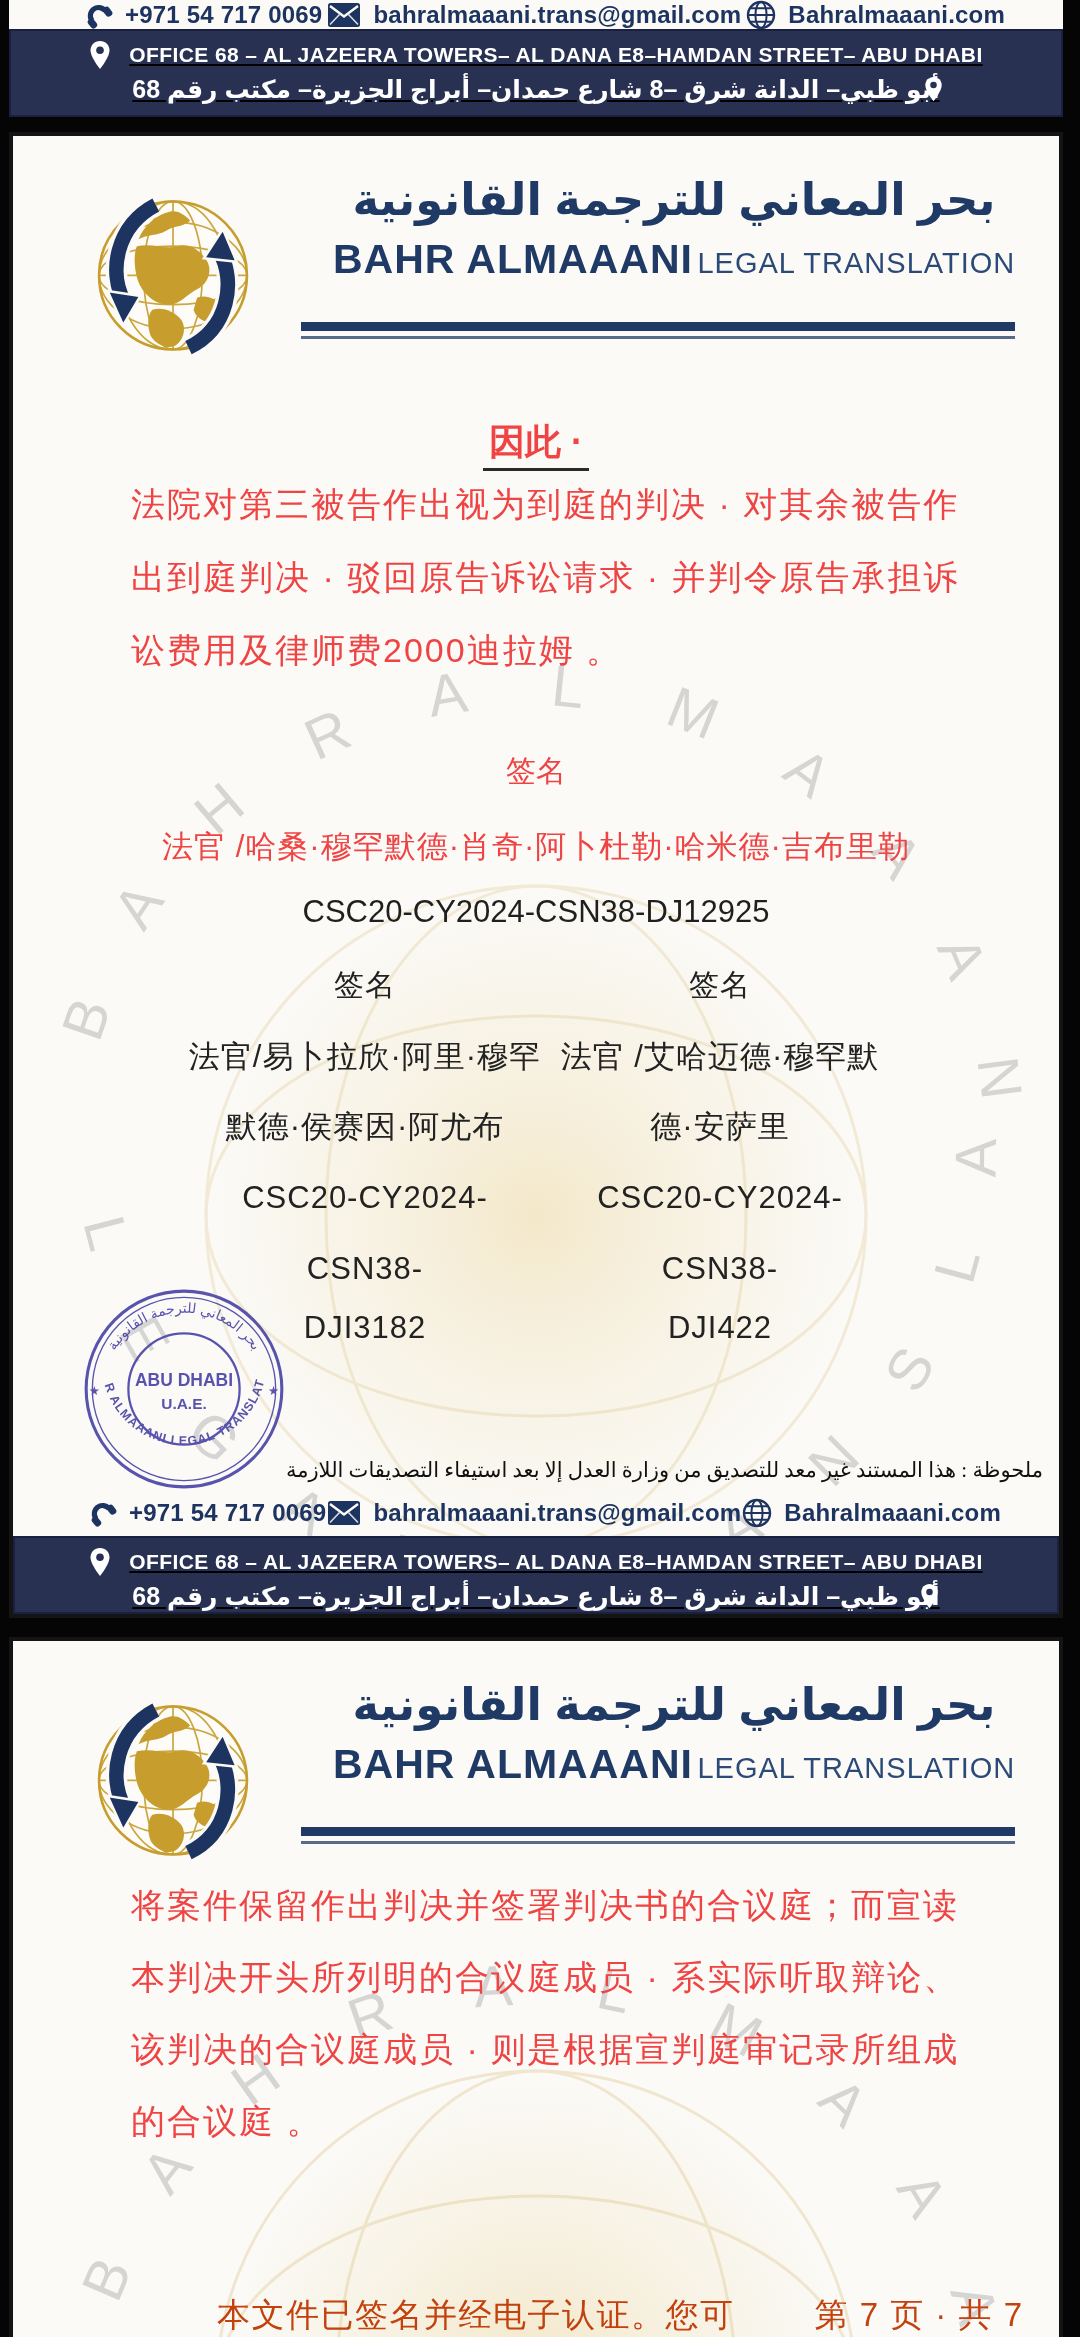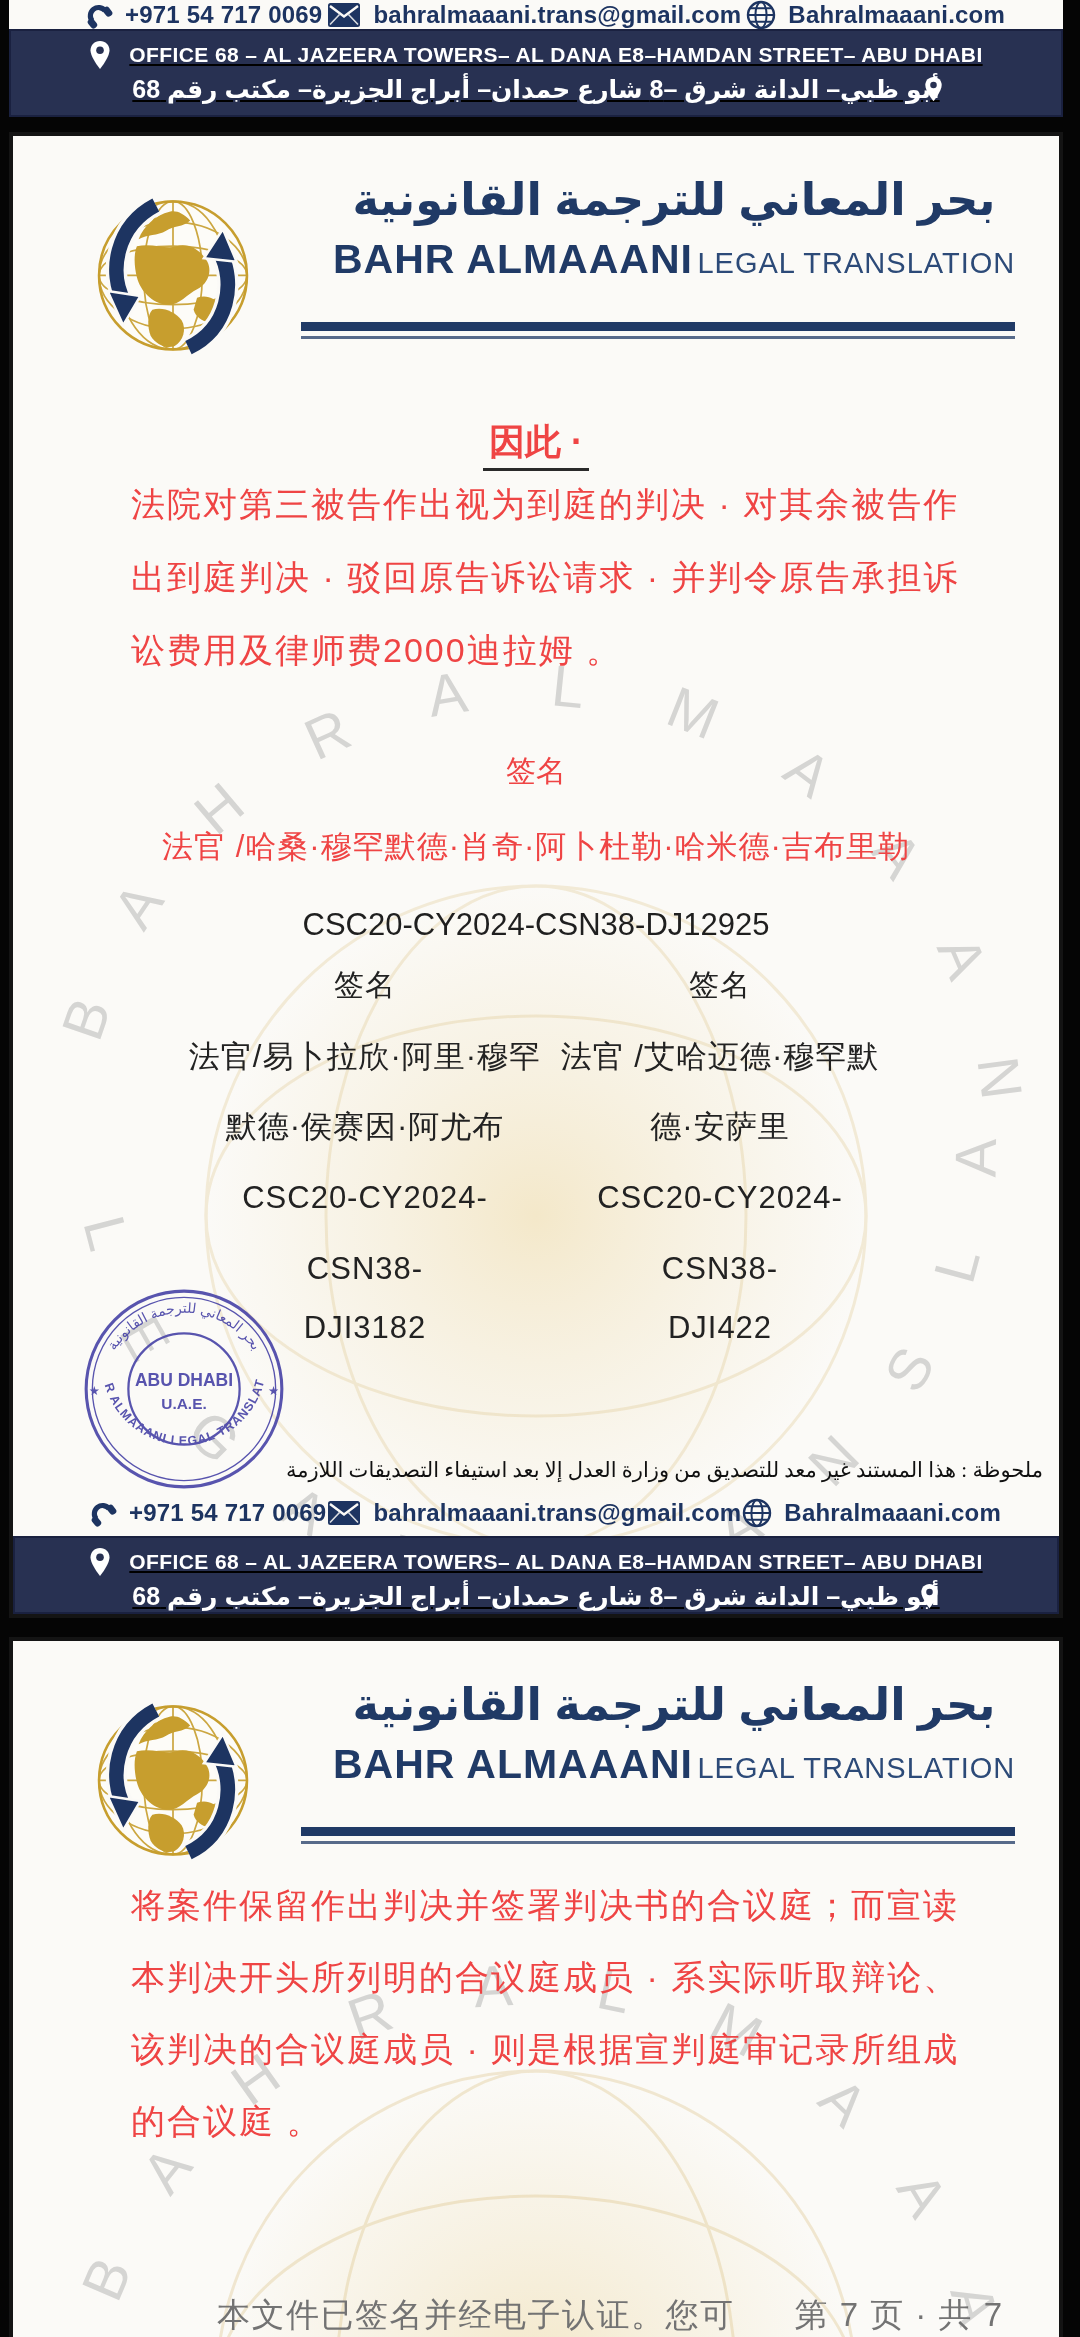--- a/index.html
+++ b/index.html
@@ -40,21 +40,21 @@
   .sigcol .rname{line-height:70px;}
   .sigcol .rcode1{line-height:71px;}
   .sigcol .rcode2{line-height:48px;}
   
   .stamp{position:absolute;left:68px;top:1150px;opacity:.92;}
   .note-ar{position:absolute;right:16px;top:1322px;direction:rtl;font-size:21px;color:#101010;
            font-family:Liberation Serif, serif;}
   
   .wm{position:absolute;pointer-events:none;}
   
-  .p2footer{position:absolute;left:204px;top:652px;display:flex;gap:60px;font-size:33px;color:#737373;letter-spacing:1.5px;}
+  .p2footer{position:absolute;left:204px;top:652px;display:flex;gap:80px;font-size:33px;color:#c2410c;letter-spacing:1.5px;}
 </style>
 </head>
 <body>
 
 <svg width="0" height="0" style="position:absolute">
   <defs>
 
     <g id="logo-globe">
       <circle cx="100" cy="108" r="86" fill="#fdfcf8" stroke="#c79e2e" stroke-width="3"></circle>
       <g stroke="#c79e2e" stroke-width="2" fill="none" opacity=".9">
@@ -193,21 +193,21 @@
     </div>
 
     <div class="para cn" style="left:118px;right:96px;top:332px;">
       <div>法院对第三被告作出视为到庭的判决 · 对其余被告作</div>
       <div>出到庭判决 · 驳回原告诉讼请求 · 并判令原告承担诉</div>
       <div>讼费用及律师费2000迪拉姆 。</div>
     </div>
 
     <div class="center-line cn" style="top:615px;font-size:30px;">签名</div>
     <div class="center-line cn" style="top:690px;font-size:31px;letter-spacing:1px;">法官 /哈桑·穆罕默德·肖奇·阿卜杜勒·哈米德·吉布里勒</div>
-    <div class="center-line cn" style="top:758px;font-size:31px;font-weight:500;color:#1f1f1f;margin-top:13px;">CSC20-CY2024-CSN38-DJ12925</div>
+    <div class="center-line cn" style="top:758px;font-size:31px;font-weight:500;color:#1f1f1f;">CSC20-CY2024-CSN38-DJ12925</div>
 
     <div class="sigcol" style="left:172px;top:812px;">
       <div class="rsig">签名</div>
       <div class="rname">法官/易卜拉欣·阿里·穆罕</div>
       <div class="rname">默德·侯赛因·阿尤布</div>
       <div class="rcode1">CSC20-CY2024-CSN38-</div>
       <div class="rcode2">DJI3182</div>
     </div>
     <div class="sigcol" style="left:527px;top:812px;">
       <div class="rsig">签名</div>

